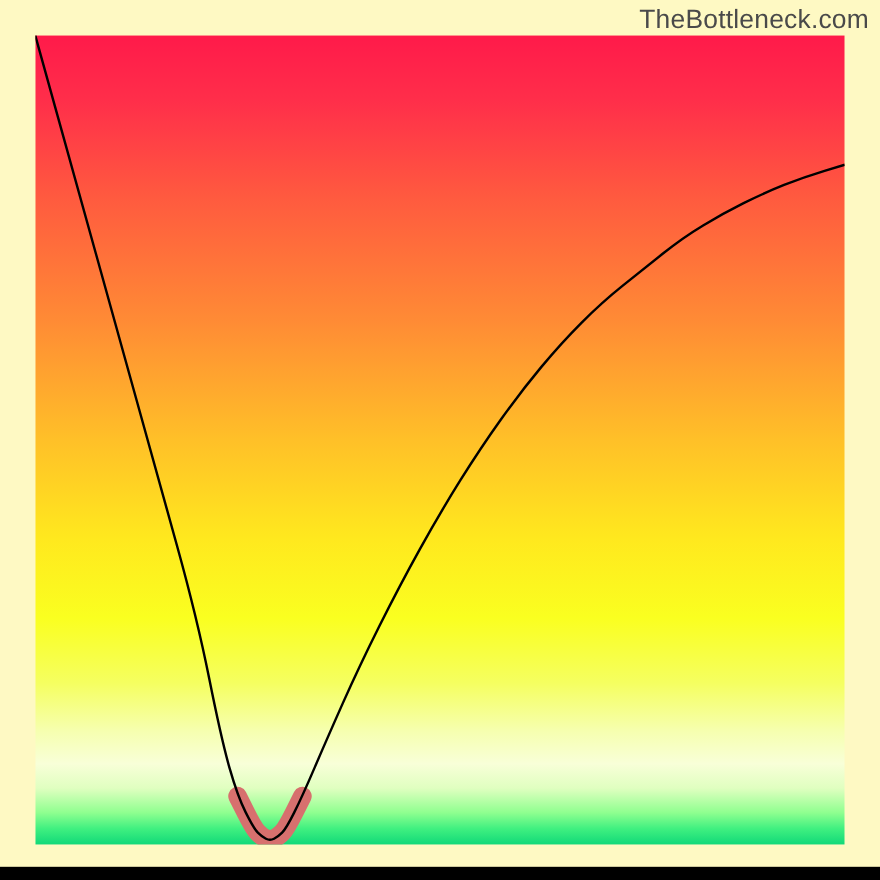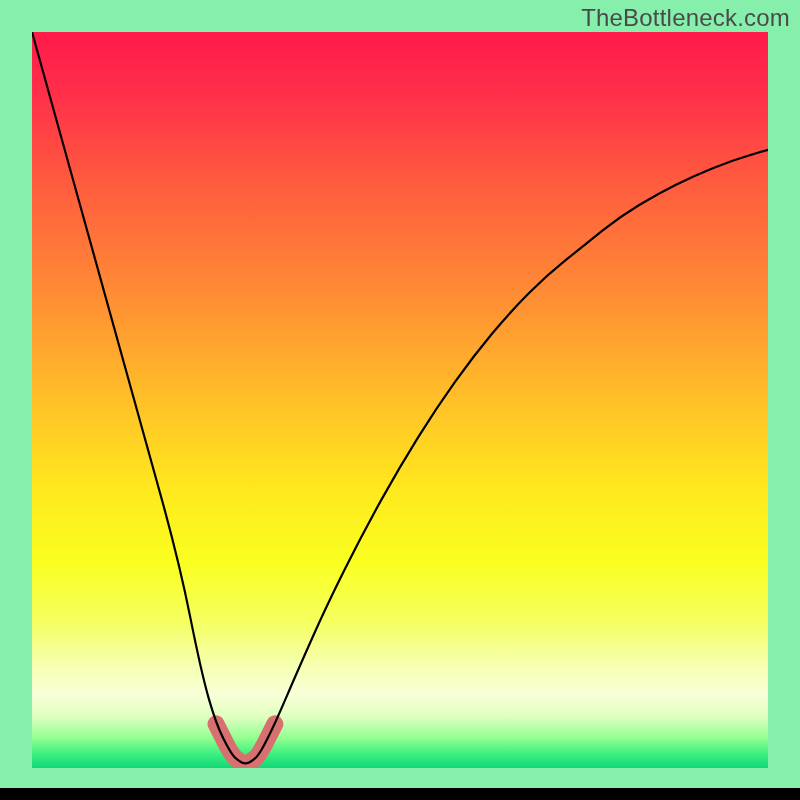--- a/index.html
+++ b/index.html
@@ -10,21 +10,21 @@
     background: #000;
     position: relative;
     font-family: Arial, sans-serif;
   }
   .frame {
     position: absolute;
     top: 0;
     left: 0;
     width: 800px;
     height: 788px;
-    background: #86efac;
+    background: #fef9c3;
   }
   .plot-area {
     position: absolute;
     top: 32px;
     left: 32px;
     width: 736px;
     height: 736px;
     overflow: hidden;
   }
   .gradient-bg {

